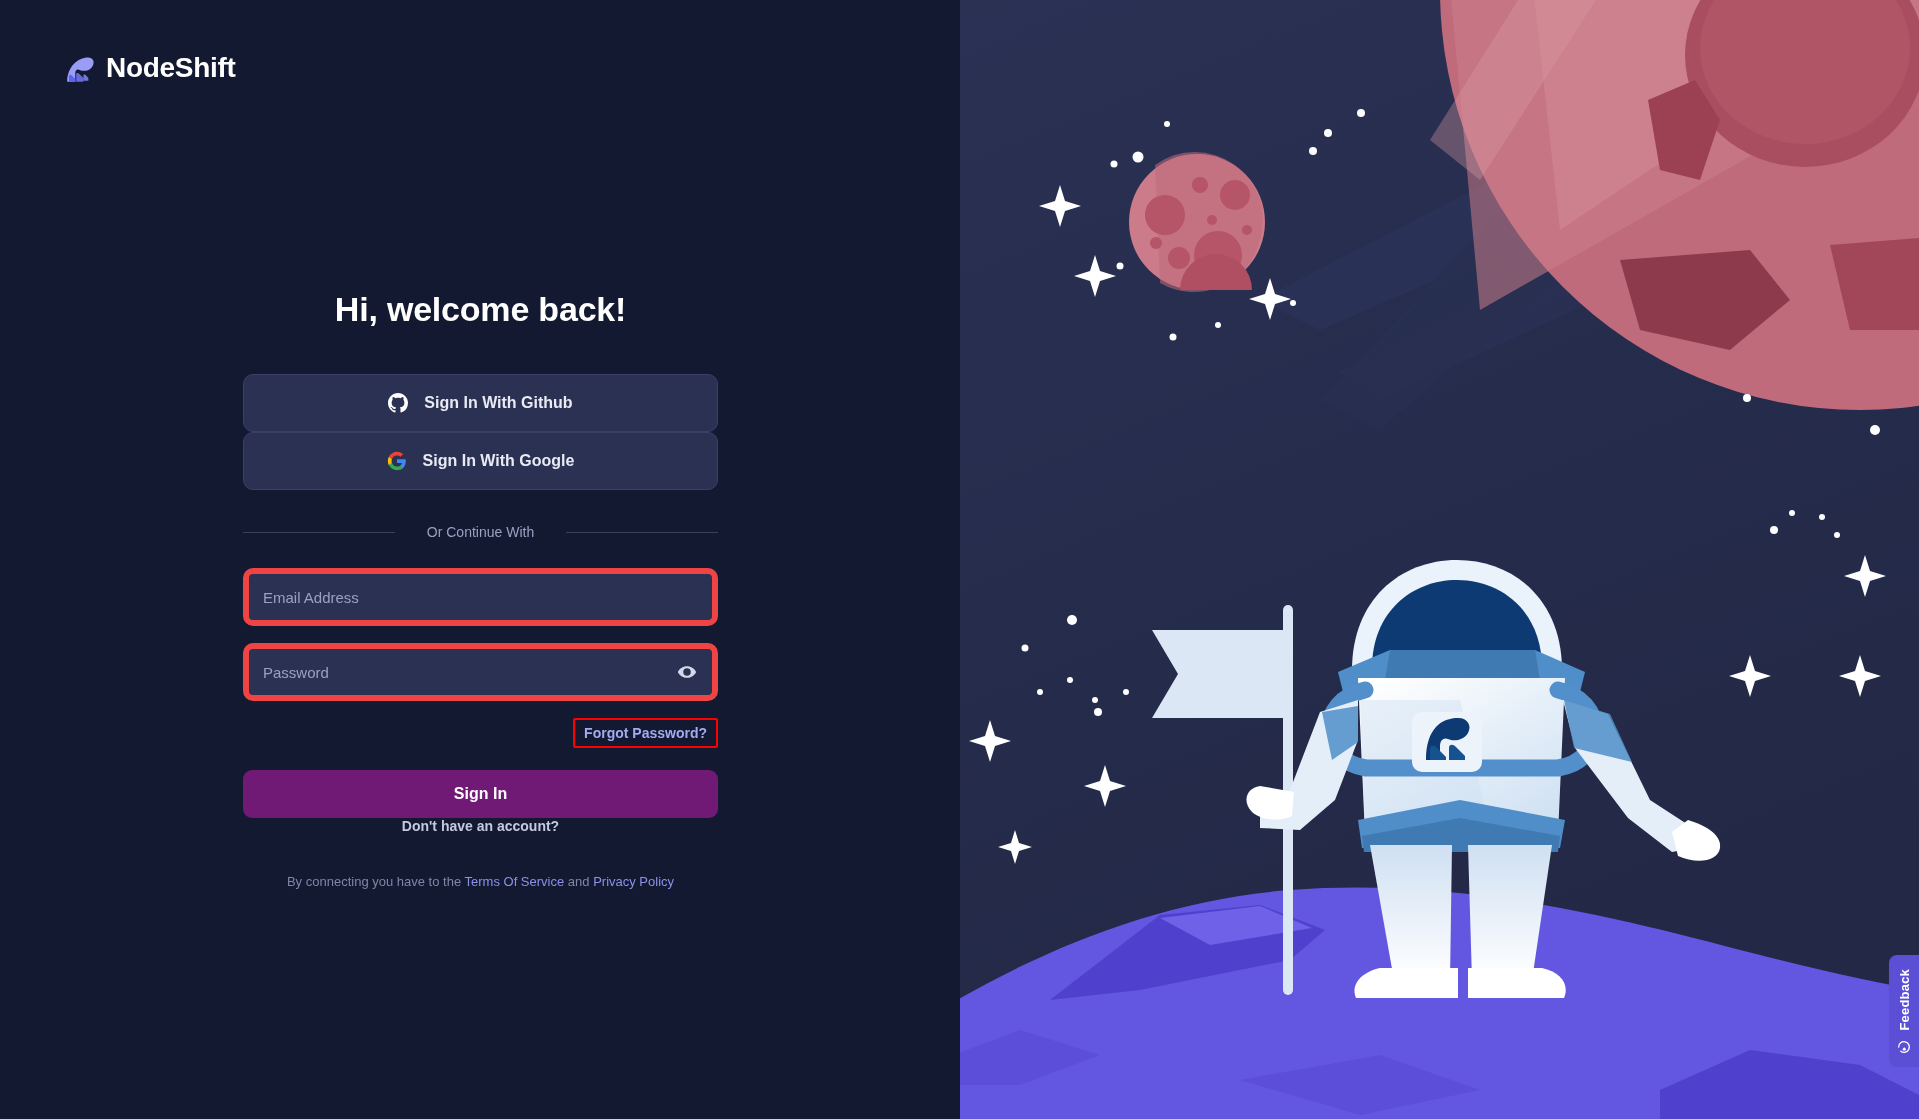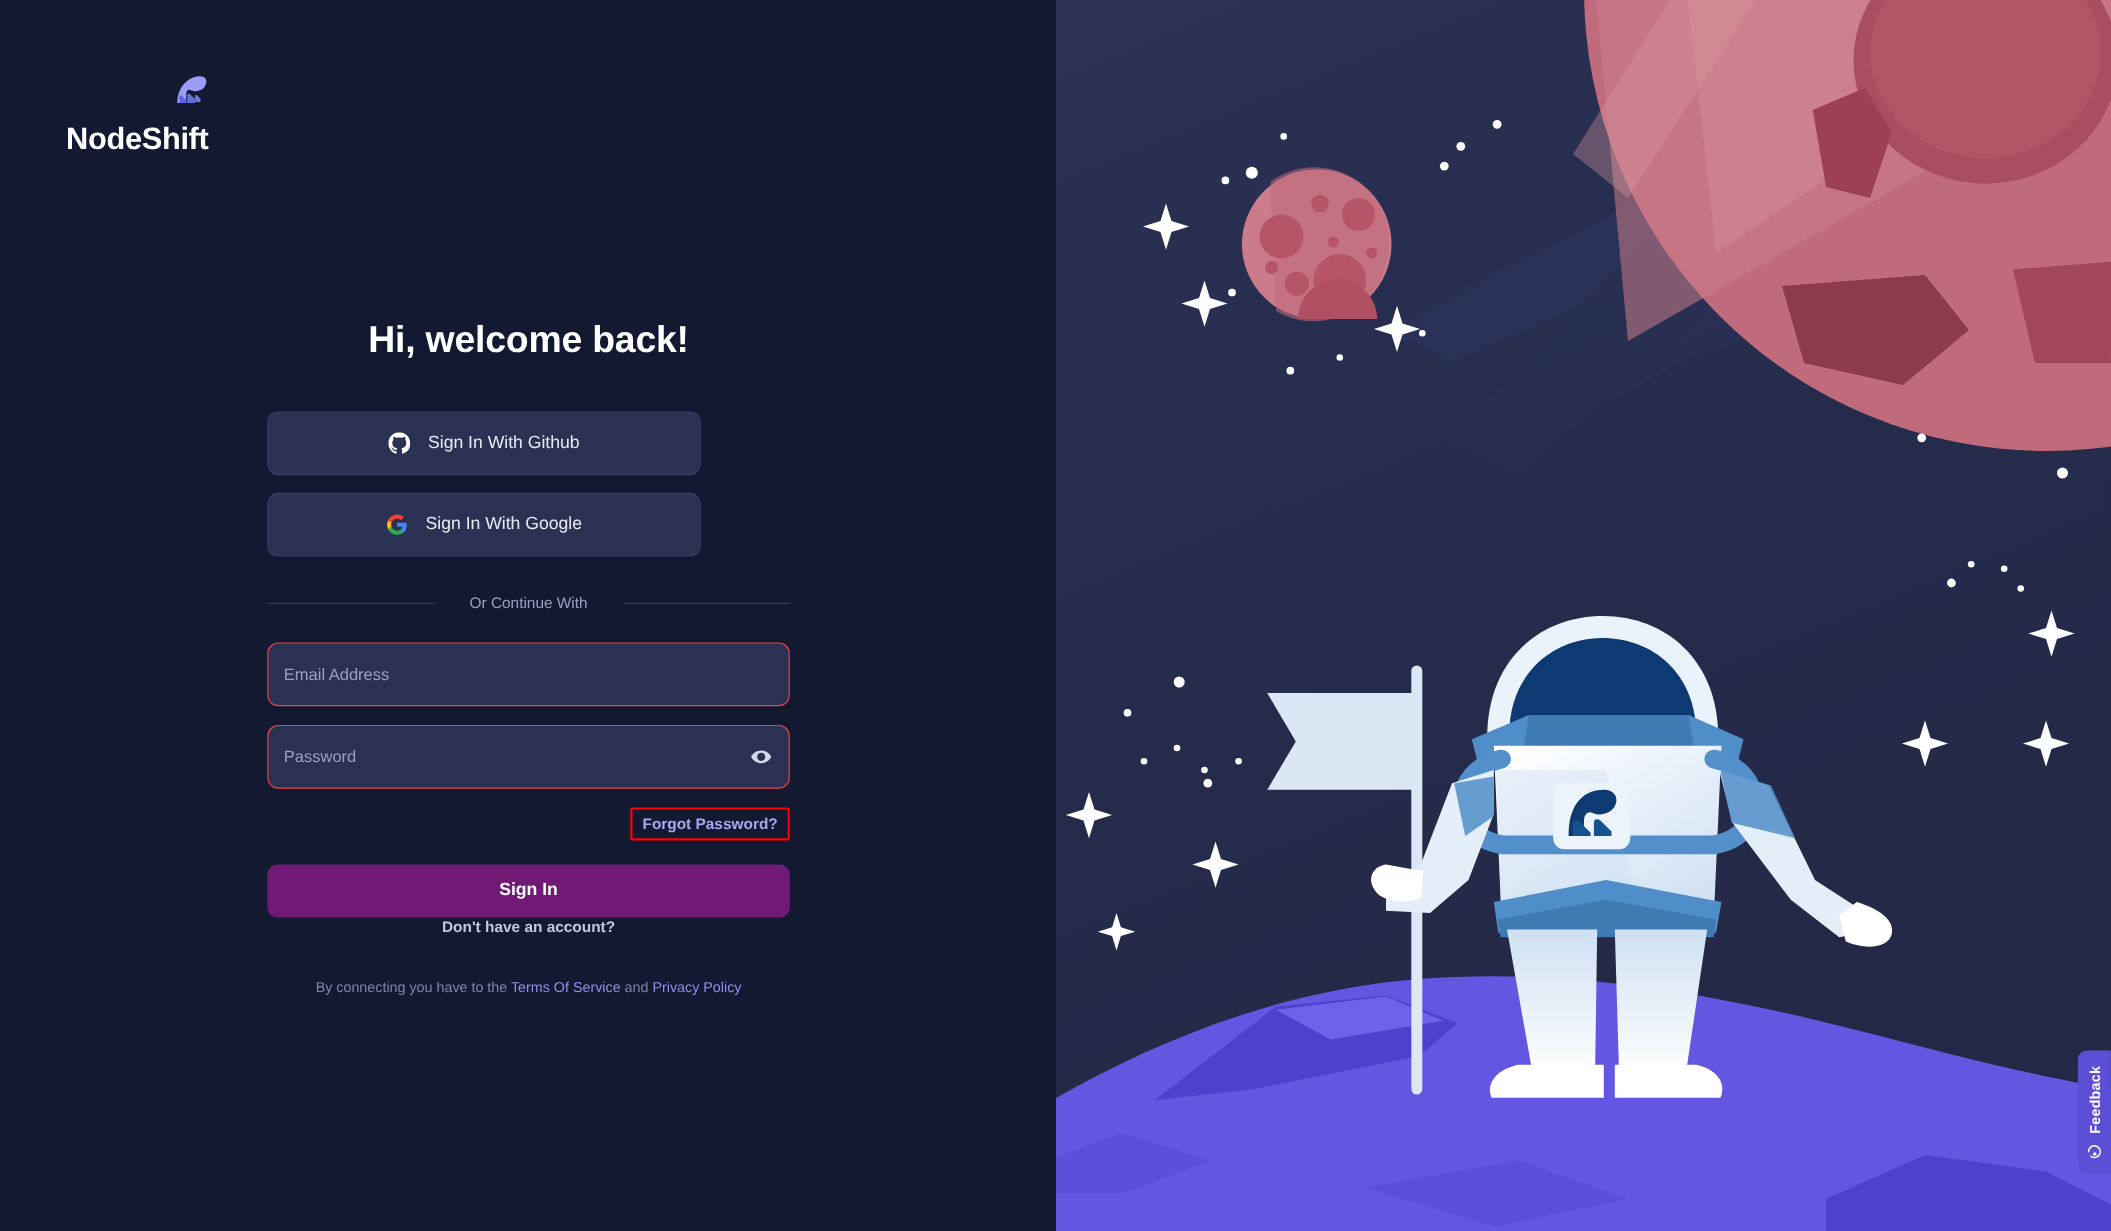--- a/index.html
+++ b/index.html
@@ -10,55 +10,55 @@
     -webkit-font-smoothing:antialiased;
   }
   .page { position:relative; width:1919px; height:1119px; display:flex; }
 
   
   .left-panel {
     position:relative; width:960px; height:1119px;
     background:#131930; flex:0 0 960px;
   }
   .brand {
-    position:absolute; left:60px; top:64px;
-    display:flex; align-items:flex-end; gap:10px;flex-direction:column;
+    position:absolute; left:60px; top:52px;
+    display:flex; align-items:flex-start; gap:10px;
   }
   .brand-mark { width:36px; height:36px; display:block; }
   .brand-name {
     font-size:28px; font-weight:bold; color:#ffffff; letter-spacing:-0.3px;
   }
 
   .form-wrap {
     position:absolute; left:243px; top:290px; width:475px;
   }
   .headline {
     font-size:34px; font-weight:bold; color:#ffffff;
     text-align:center; margin-bottom:45px; letter-spacing:-0.2px;
   }
 
   .oauth-btn {
     display:flex; align-items:center; justify-content:center; gap:16px;
-    width:394px; height:58px; margin-bottom:16px;
+    width:475px; height:58px; 
     background:#2b3152; border:1px solid #3a4066; border-radius:10px;
-    color:#e9eaf4; font-size:16px; font-weight:normal; cursor:pointer;
+    color:#e9eaf4; font-size:16px; font-weight:bold; cursor:pointer;
   }
   .oauth-btn:last-of-type { margin-bottom:0; }
   .oauth-icon { width:20px; height:20px; display:block; flex:0 0 20px; }
 
   .divider {
     display:flex; align-items:center; gap:32px;
     margin:34px 0 28px 0;
   }
   .divider-line { flex:1; height:1px; background:#39405f; }
   .divider-text { font-size:14px; color:#9aa0c0; white-space:nowrap; }
 
   .field {
     position:relative; width:475px; height:58px; margin-bottom:17px;
-    background:#2b3152; border:1px solid #ef4444; border-radius:10px;
+    background:#2b3152; border:6px solid #ef4444; border-radius:10px;
   }
   .field input {
     width:100%; height:100%; background:transparent; border:0; outline:none;
     padding:0 48px 0 14px; color:#e9eaf4; font-size:15px;
     font-family:"Liberation Sans", sans-serif;
   }
   .field input::placeholder { color:#9aa0c0; opacity:1; }
   .eye-toggle {
     position:absolute; right:12px; top:50%; transform:translateY(-50%);
     width:26px; height:26px; display:flex; align-items:center; justify-content:center;

